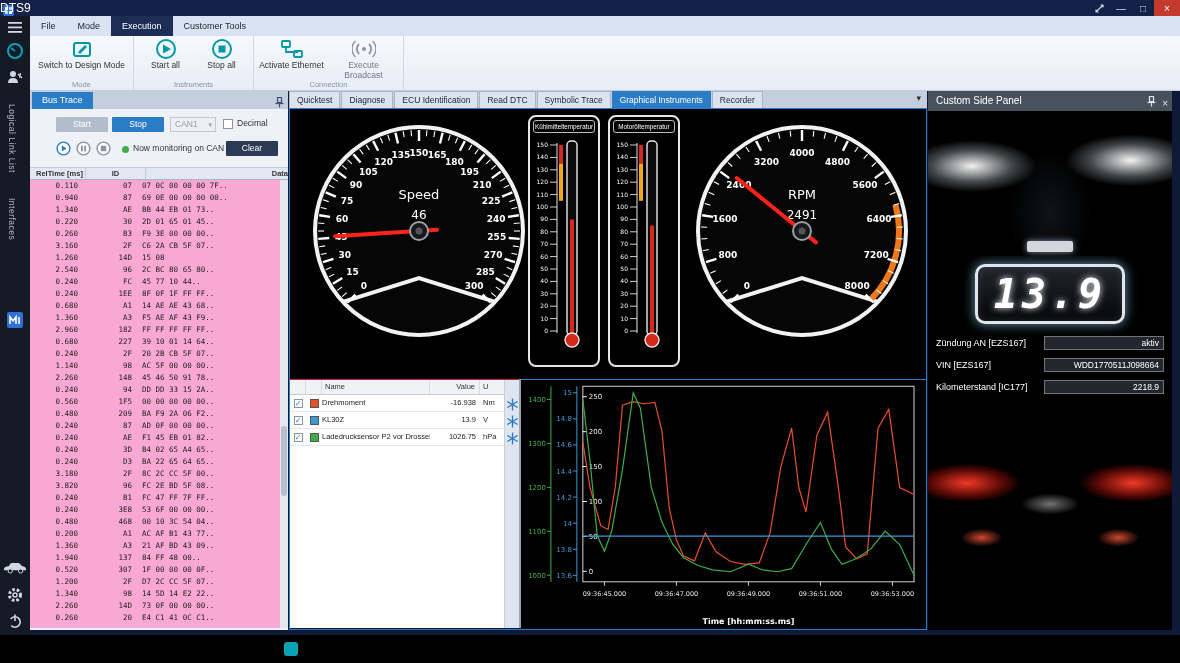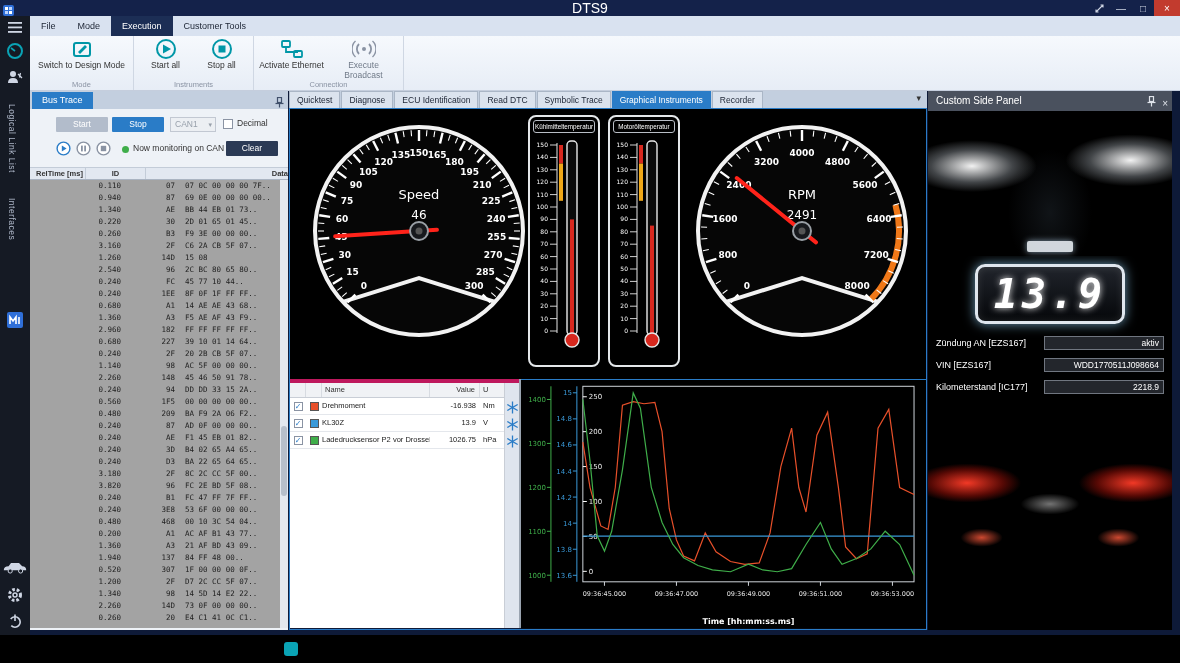--- a/index.html
+++ b/index.html
@@ -1,20 +1,20 @@
 <!DOCTYPE html>
 <html><head>
 <meta charset="utf-8">
 <style>
   html,body{margin:0;padding:0;background:#000;}
   *{box-sizing:border-box;}
   .screen{position:relative;width:1180px;height:663px;background:#0e1a38;font-family:"Liberation Sans",sans-serif;overflow:hidden;}
   
   .titlebar{position:absolute;left:0;top:0;width:1180px;height:16px;background:#14224a;color:#fff;}
-  .titlebar .tb-title{position:absolute;left:0;right:0;top:0;height:16px;line-height:16px;text-align:center;font-size:14px;}
+  .titlebar .tb-title{position:absolute;left:0;right:0;top:0;height:16px;line-height:16px;text-align:left;font-size:12px;}
   .tb-logo{position:absolute;left:3px;top:2px;}
   .tb-controls{position:absolute;right:0;top:0;height:16px;display:flex;}
   .tb-btn{width:22px;height:16px;display:flex;align-items:center;justify-content:center;color:#cfd6e4;font-size:10px;}
   .tb-close{width:26px;background:#c23b2e;color:#fff;}
   
   .sidebar{position:absolute;left:0;top:16px;width:30px;height:619px;background:#151a24;color:#cfd6e4;}
   .sb-icon{position:absolute;left:0;width:30px;text-align:center;}
   .vtab{position:absolute;left:7px;writing-mode:vertical-rl;font-size:8.5px;color:#aeb7c8;letter-spacing:.5px;white-space:nowrap;}
   
   .menubar{position:absolute;left:30px;top:16px;width:1150px;height:20px;background:#d9e2f0;display:flex;align-items:flex-end;}
@@ -42,39 +42,39 @@
   .chk{position:absolute;left:193px;top:10px;width:10px;height:10px;background:#fff;border:1px solid #8a93a3;}
   .chk-lbl{position:absolute;left:207px;top:9px;font-size:8.5px;color:#333;}
   .tb-icons{position:absolute;left:26px;top:32px;display:flex;gap:5px;}
   .status-dot{position:absolute;left:92px;top:37px;width:7px;height:7px;border-radius:50%;background:#3fae4a;}
   .status-txt{position:absolute;left:103px;top:34px;font-size:8.5px;color:#333;}
   .btn-clear{position:absolute;right:10px;top:32px;width:52px;background:#2b3a55;color:#fff;}
   .bus-header{position:absolute;left:0;top:76px;right:0;height:13px;background:#e2e8f1;border-top:1px solid #c3ccd8;border-bottom:1px solid #aab4c2;display:flex;font-size:7.5px;color:#333;font-weight:bold;}
   .bh1{width:56px;padding-left:6px;line-height:12px;border-right:1px solid #c3ccd8;}
   .bh2{width:60px;text-align:center;line-height:12px;border-right:1px solid #c3ccd8;}
   .bh3{flex:1;text-align:right;line-height:12px;}
-  .bus-rows{position:absolute;left:0;top:89px;right:8px;bottom:2px;overflow:hidden;background:#a3a3a3;padding-left:43px;}
+  .bus-rows{position:absolute;left:0;top:89px;right:8px;bottom:2px;overflow:hidden;background:#f9a8d4;}
   .brow{display:flex;height:12px;line-height:12px;font-family:"DejaVu Sans Mono",monospace;font-size:7.5px;color:#222;}
   .bc1{width:54px;text-align:right;padding-right:6px;}
   .bc2{width:58px;text-align:right;padding-right:10px;}
   .bc3{flex:1;white-space:nowrap;overflow:hidden;}
   .bus-scroll{position:absolute;right:0;top:89px;bottom:2px;width:8px;background:#e4e8ee;}
   .bus-thumb{position:absolute;left:1px;width:6px;height:70px;top:55%;background:#b7bfca;border-radius:3px;}
   
   .main-panel{position:absolute;left:289px;top:91px;width:638px;height:440px;}
   .main-tabs{position:absolute;left:0;top:0;right:0;height:17px;background:#c3cfdf;display:flex;}
   .m-tab{height:17px;line-height:16px;padding:0 7px;font-size:8.5px;background:#dbe3ee;color:#1c2433;border:1px solid #aab6c6;border-bottom:none;margin-right:1px;}
   .m-tab.active{background:#2a7cc7;color:#fff;border-color:#2a7cc7;}
   .m-tab-dd{margin-left:auto;font-size:9px;color:#333;padding:2px 6px 0 0;}
   .main-content{position:absolute;left:0;top:17px;width:638px;height:522px;background:#0e1a38;border:1px solid #2a7cc7;}
   .instruments{position:absolute;left:0;top:0;width:636px;height:270px;background:#000;}
   .gauge-svg{position:absolute;top:2px;}
   .thermo{position:absolute;top:6px;width:72px;height:252px;border:2px solid #e4e7ea;border-radius:8px;background:#000;}
   .thermo-title{margin:3px 3px 0 3px;border:1px solid #b9bec6;border-radius:3px;color:#fff;font-size:6.3px;text-align:center;padding:2px 0;white-space:nowrap;overflow:hidden;}
-  .meas-panel{position:absolute;left:0;top:270px;width:229px;height:249px;background:#fff;border-top:4px solid #be185d;}
+  .meas-panel{position:absolute;left:0;top:270px;width:229px;height:249px;background:#fff;border-top:1px solid #be185d;}
   .meas-head{display:flex;height:15px;background:#f0f2f5;border-bottom:1px solid #c9ced6;font-size:7.5px;color:#333;line-height:14px;}
   .mh-c{border-right:1px solid #d7dbe1;}
   .meas-rows .mrow{display:flex;height:17px;line-height:16px;border-bottom:1px solid #e4e7ec;font-size:7.5px;color:#222;align-items:center;}
   .m-chk{width:16px;display:flex;justify-content:center;}
   .m-chkbox{width:9px;height:9px;border:1px solid #8a93a3;background:#fff;color:#2a7cc7;font-size:8px;line-height:8px;text-align:center;}
   .m-sw{width:16px;display:flex;justify-content:center;}
   .m-swatch{width:9px;height:9px;border:1px solid #555;}
   .m-name{width:108px;white-space:nowrap;overflow:hidden;}
   .m-val{width:50px;text-align:right;padding-right:4px;}
   .m-unit{width:24px;padding-left:3px;}

